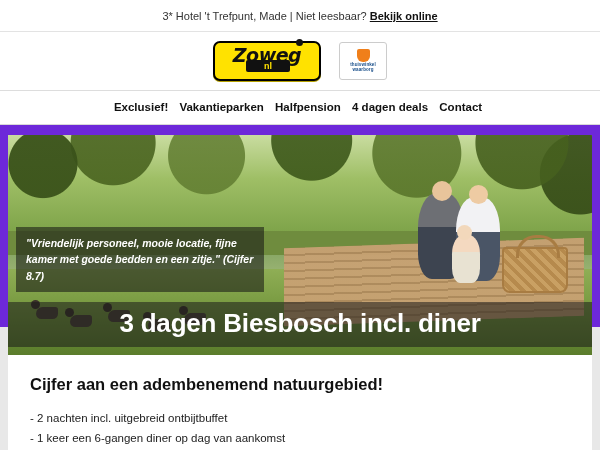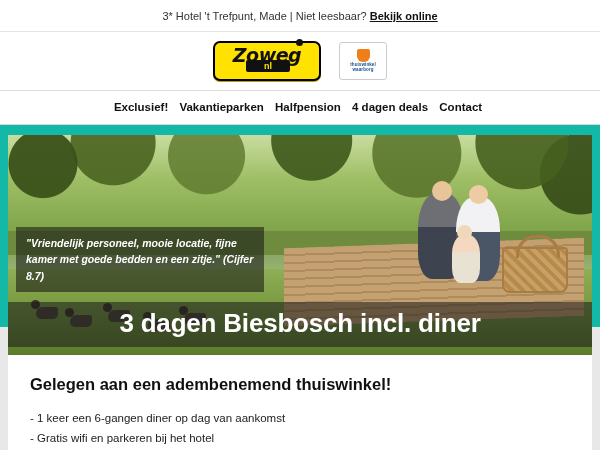--- a/index.html
+++ b/index.html
@@ -9,21 +9,21 @@
   body {
     width: 600px;
     height: 450px;
     overflow: hidden;
     background: #e8e8e8;
     font-family: "Liberation Sans", sans-serif;
   }
   .email-wrap {
     width: 600px;
     height: 327px;
-    background: #14b8a6;
+    background: #6d28d9;
     position: relative;
   }
   
   .preheader {
     background: #ffffff;
     text-align: center;
     font-size: 11px;
     color: #333333;
     padding: 10px 0 9px 0;
     border-bottom: 1px solid #e3e3e3;
@@ -335,20 +335,21 @@
     <div class="duck duck2"></div>
     <div class="duck duck3"></div>
     <div class="duck duck4"></div>
     <div class="duck duck5"></div>
 
     <div class="hero-quote">"Vriendelijk personeel, mooie locatie, fijne kamer met goede bedden en een zitje." (Cijfer 8.7)</div>
     <div class="hero-title">3 dagen Biesbosch incl. diner</div>
   </div>
 
   <div class="content">
-    <h1>Gelegen aan een adembenemend thuiswinkel!</h1>
+    <h1>Cijfer aan een adembenemend natuurgebied!</h1>
     <ul>
+      <li>- 2 nachten incl. uitgebreid ontbijtbuffet</li>
       <li>- 1 keer een 6-gangen diner op dag van aankomst</li>
       <li>- Gratis wifi en parkeren bij het hotel</li>
     </ul>
   </div>
 
 </div>
 
 </body></html>

